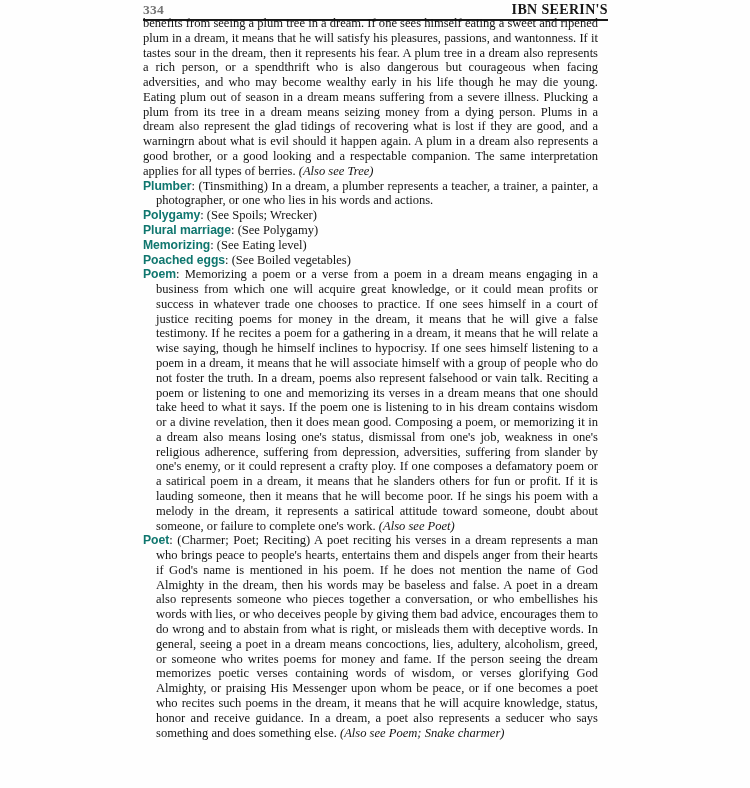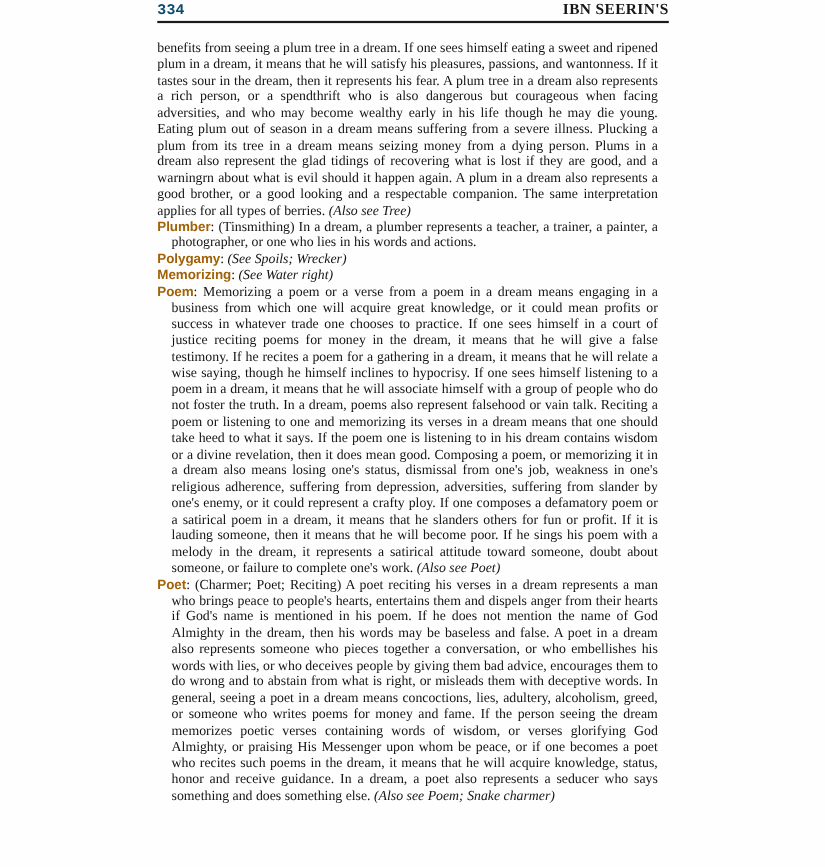--- a/index.html
+++ b/index.html
@@ -29,25 +29,25 @@
   .running-head {
     position: absolute;
     left: 143px;
     top: 2px;
     width: 465px;
     display: flex;
     justify-content: space-between;
     align-items: baseline;
   }
   .folio {
-    font-family: Liberation Mono, monospace;
+    font-family: Liberation Serif, serif;
     font-weight: 700;
     font-size: 13.5px;
     letter-spacing: 0.2px;
-    color: #0c4a6e;
+    color: #737373;
   }
   .book-title {
     font-family: "Liberation Serif", "DejaVu Serif", serif;
     font-weight: 700;
     font-size: 14px;
     letter-spacing: 0.35px;
     color: #171717;
   }
   .head-rule {
     position: absolute;
@@ -55,21 +55,21 @@
     top: 19px;
     width: 465px;
     height: 1.6px;
     background: #1a1a1a;
   }
 
   
   .column {
     position: absolute;
     left: 143px;
-    top: 36px;
+    top: 16px;
     width: 455px;
   }
 
   .entry {
     margin: 0;
     padding: 0 0 0 13px;
     text-indent: -13px;
     text-align: justify;
     text-justify: inter-word;
     font-size: 12.55px;
@@ -85,24 +85,23 @@
   
   .entry.short {
     text-align: left;
   }
 
   .headword {
     font-family: "Liberation Sans", "DejaVu Sans", sans-serif;
     font-weight: 700;
     font-size: 12.2px;
     letter-spacing: -0.05px;
-    color: #a16207;
+    color: #0f766e;
   }
   .xref {
-    font-style: italic;
     margin-top: 44px;
   }
   .alsosee {
     font-style: italic;
   }
 </style>
 </head>
 <body>
 
 <div class="page">
@@ -110,18 +109,20 @@
   <div class="running-head">
     <span class="folio">334</span>
     <span class="book-title">IBN SEERIN'S</span>
   </div>
   <div class="head-rule"></div>
 
   <div class="column" id="text-column">
       <p class="entry continuation"><span>benefits from seeing a plum tree in a dream. If one sees himself eating a sweet and ripened plum in a dream, it means that he will satisfy his pleasures, passions, and wantonness. If it tastes sour in the dream, then it represents his fear. A plum tree in a dream also represents a rich person, or a spendthrift who is also dangerous but courageous when facing adversities, and who may become wealthy early in his life though he may die young. Eating plum out of season in a dream means suffering from a severe illness. Plucking a plum from its tree in a dream means seizing money from a dying person. Plums in a dream also represent the glad tidings of recovering what is lost if they are good, and a warningrn about what is evil should it happen again. A plum in a dream also represents a good brother, or a good looking and a respectable companion. The same interpretation applies for all types of berries. </span><span class="alsosee">(Also see Tree)</span></p>
       <p class="entry"><span class="headword">Plumber</span><span>: (Tinsmithing) In a dream, a plumber represents a teacher, a trainer, a painter, a photographer, or one who lies in his words and actions.</span></p>
       <p class="entry short"><span class="headword">Polygamy</span><span>: </span><span class="xref">(See Spoils; Wrecker)</span></p>
-      <p class="entry short"><span class="headword">Memorizing</span><span>: </span><span class="xref">(See Water right)</span></p>
+      <p class="entry short"><span class="headword">Plural marriage</span><span>: </span><span class="xref">(See Polygamy)</span></p>
+      <p class="entry short"><span class="headword">Memorizing</span><span>: </span><span class="xref">(See Eating level)</span></p>
+      <p class="entry short"><span class="headword">Poached eggs</span><span>: </span><span class="xref">(See Boiled vegetables)</span></p>
       <p class="entry"><span class="headword">Poem</span><span>: Memorizing a poem or a verse from a poem in a dream means engaging in a business from which one will acquire great knowledge, or it could mean profits or success in whatever trade one chooses to practice. If one sees himself in a court of justice reciting poems for money in the dream, it means that he will give a false testimony. If he recites a poem for a gathering in a dream, it means that he will relate a wise saying, though he himself inclines to hypocrisy. If one sees himself listening to a poem in a dream, it means that he will associate himself with a group of people who do not foster the truth. In a dream, poems also represent falsehood or vain talk. Reciting a poem or listening to one and memorizing its verses in a dream means that one should take heed to what it says. If the poem one is listening to in his dream contains wisdom or a divine revelation, then it does mean good. Composing a poem, or memorizing it in a dream also means losing one's status, dismissal from one's job, weakness in one's religious adherence, suffering from depression, adversities, suffering from slander by one's enemy, or it could represent a crafty ploy. If one composes a defamatory poem or a satirical poem in a dream, it means that he slanders others for fun or profit. If it is lauding someone, then it means that he will become poor. If he sings his poem with a melody in the dream, it represents a satirical attitude toward someone, doubt about someone, or failure to complete one's work. </span><span class="alsosee">(Also see Poet)</span></p>
       <p class="entry"><span class="headword">Poet</span><span>: (Charmer; Poet; Reciting) A poet reciting his verses in a dream represents a man who brings peace to people's hearts, entertains them and dispels anger from their hearts if God's name is mentioned in his poem. If he does not mention the name of God Almighty in the dream, then his words may be baseless and false. A poet in a dream also represents someone who pieces together a conversation, or who embellishes his words with lies, or who deceives people by giving them bad advice, encourages them to do wrong and to abstain from what is right, or misleads them with deceptive words. In general, seeing a poet in a dream means concoctions, lies, adultery, alcoholism, greed, or someone who writes poems for money and fame. If the person seeing the dream memorizes poetic verses containing words of wisdom, or verses glorifying God Almighty, or praising His Messenger upon whom be peace, or if one becomes a poet who recites such poems in the dream, it means that he will acquire knowledge, status, honor and receive guidance. In a dream, a poet also represents a seducer who says something and does something else. </span><span class="alsosee">(Also see Poem; Snake charmer)</span></p>
     </div>
 
 </div>
 
 </body></html>

